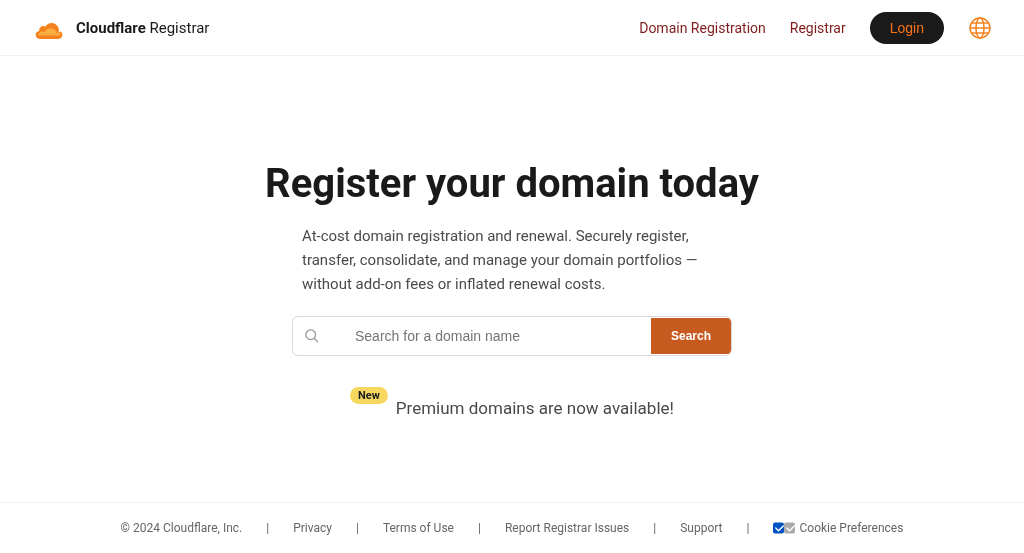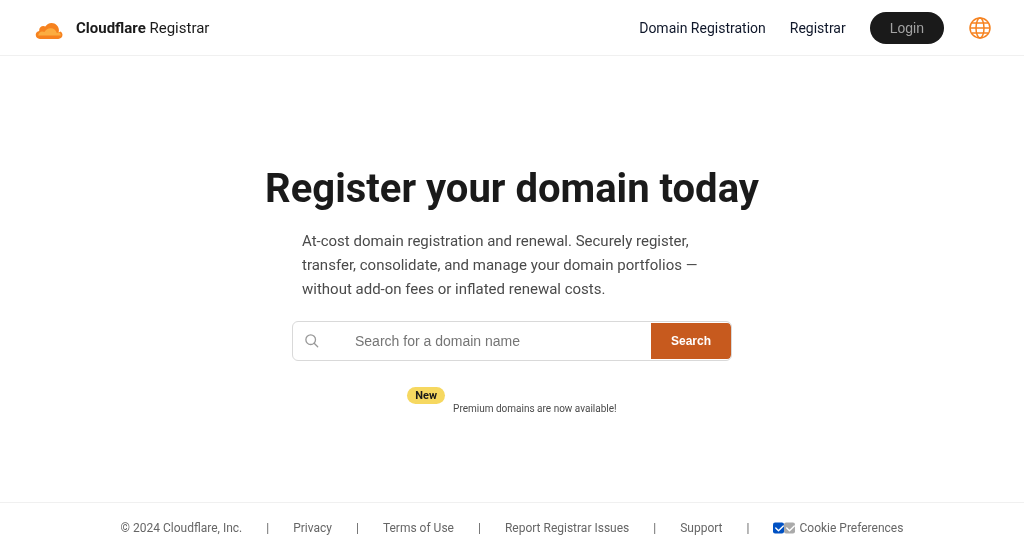--- a/index.html
+++ b/index.html
@@ -50,28 +50,28 @@
     }
 
     nav {
       display: flex;
       align-items: center;
       gap: 24px;
     }
 
     .nav-link {
       font-size: 14px;
-      color: #0f172a;
+      color: #7f1d1d;
       text-decoration: none;
       cursor: pointer;
     }
 
     .nav-login-btn {
       background: #1a1a1a;
-      color: #a3a3a3;
+      color: #f97316;
       border: none;
       border-radius: 20px;
       padding: 8px 20px;
       font-size: 14px;
       font-weight: 500;
       cursor: pointer;
     }
 
     .globe-icon {
       width: 24px;
@@ -157,21 +157,21 @@
     .new-badge {
       background: #f6d860;
       color: #1a1a1a;
       font-size: 11px;
       font-weight: 700;
       border-radius: 10px;
       padding: 2px 8px;
     }
 
     .premium-text {
-      font-size: 10px;
+      font-size: 17px;
       color: #4a4a4a;
       margin-top: 26px;
     }
 
     
     footer {
       display: flex;
       align-items: center;
       justify-content: center;
       padding: 18px 32px;

